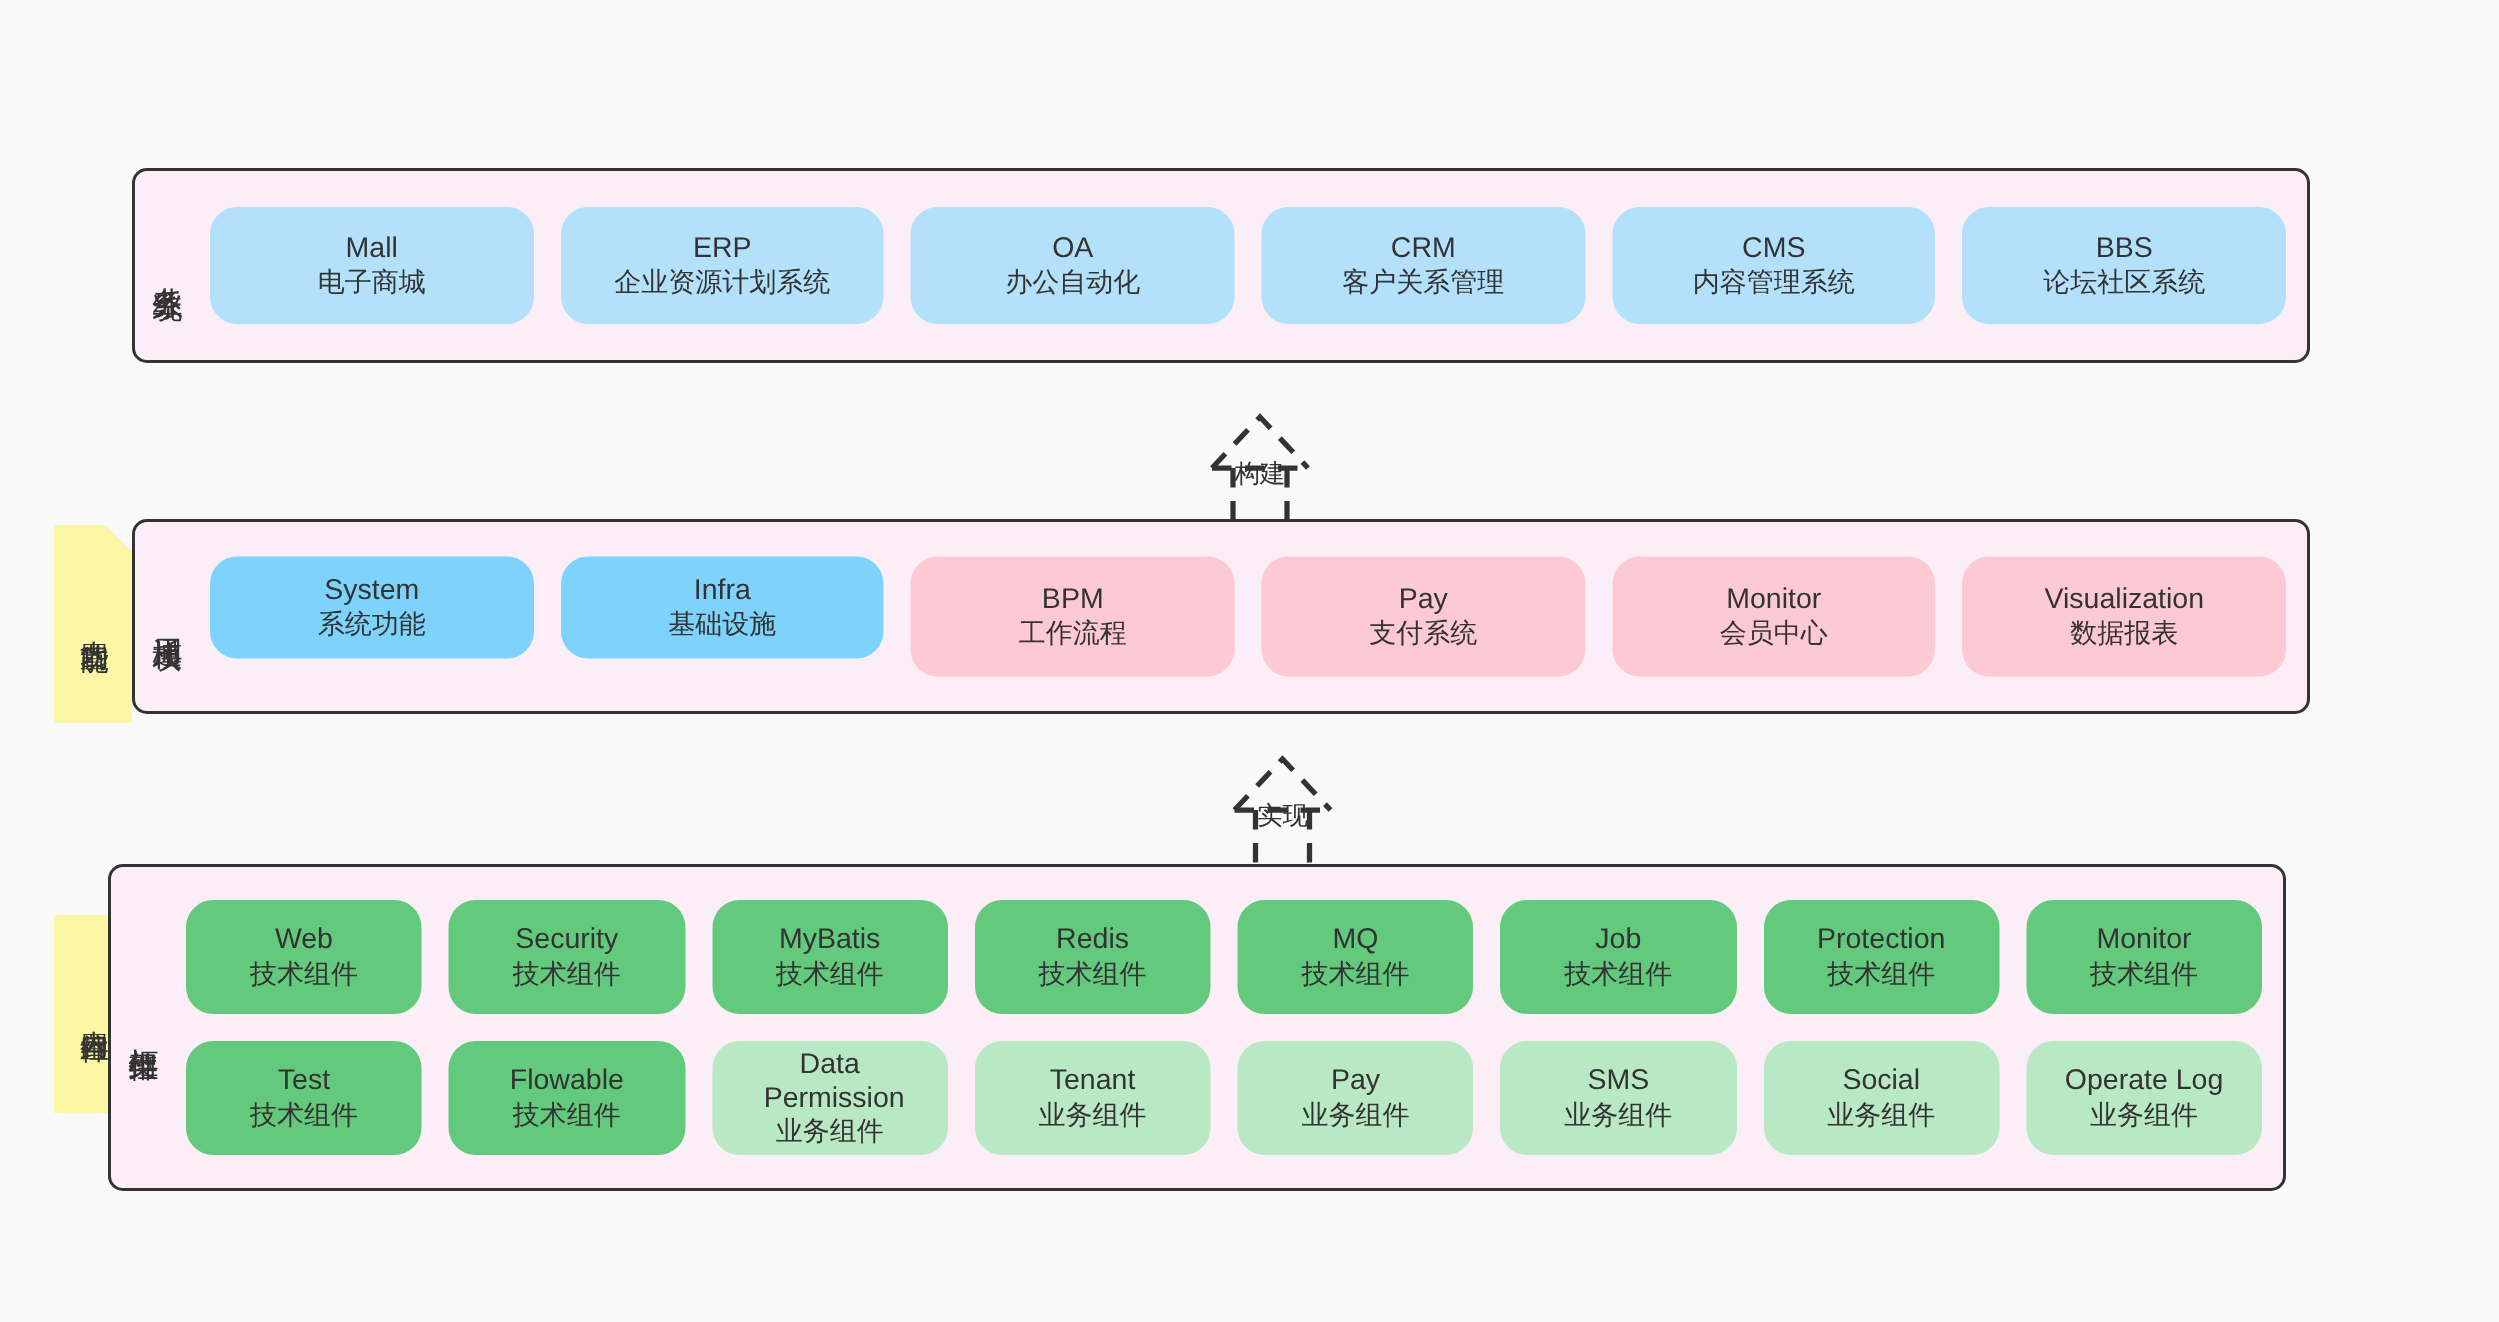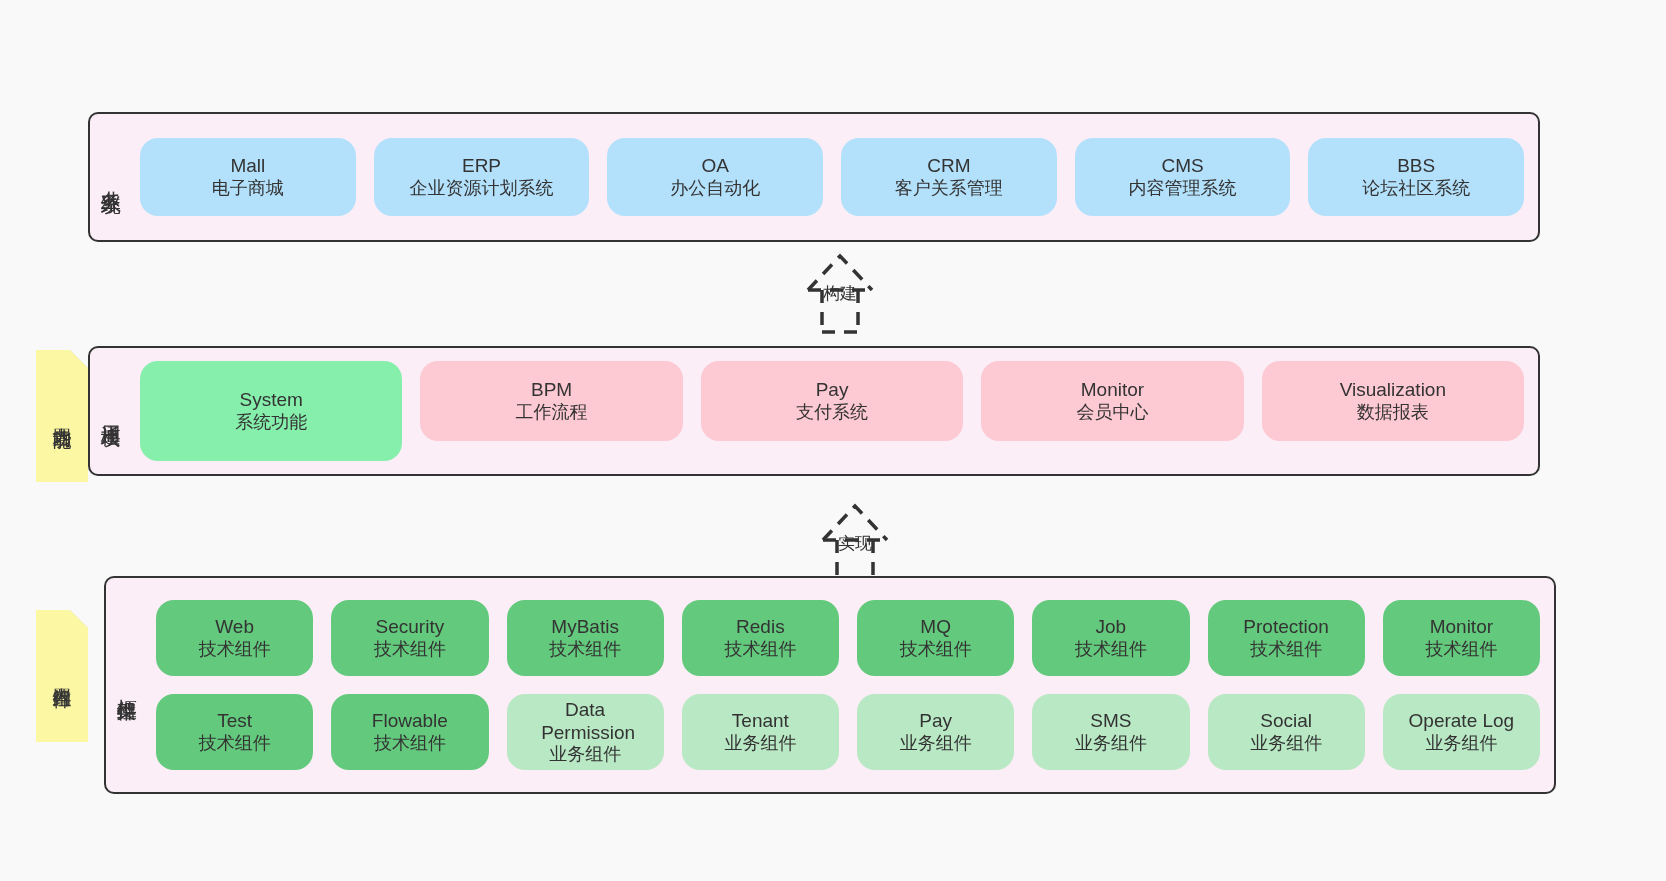--- a/index.html
+++ b/index.html
@@ -77,21 +77,21 @@
   .card .en {
     font-size: 19px;
     color: #333333;
   }
   .card .cn {
     font-size: 18px;
     color: #333333;
   }
 
   .c-blue      { background: #b3e0fb; height: 78px; }
-  .c-red       { background: #86efac; height: 100px; }
+  .c-red       { background: #7dd3fc; height: 68px; }
   .c-pink      { background: #fdc9d3; height: 80px; }
   .c-green     { background: #63c97c; height: 76px; }
   .c-lightgreen{ background: #b9e8c4; height: 76px; }
 
   
   .note {
     position: absolute;
     background: #fbf7a3;
     width: 52px;
     display: flex;
@@ -171,21 +171,21 @@
           <span class="cn">内容管理系统</span>
         </div>
         <div class="card c-blue">
           <span class="en">BBS</span>
           <span class="cn">论坛社区系统</span>
         </div>
       </div>
     </div>
   </div>
 
-  <div class="uml-arrow" style="left:760px; top:242px;">
+  <div class="uml-arrow" style="left:760px; top:264px;">
     <svg viewBox="0 0 160 92" width="160" height="92" aria-hidden="true">
       <path d="M 48 48 L 80 14 L 112 48" fill="none" stroke="#333333" stroke-width="3.5" stroke-dasharray="13 9" stroke-linecap="butt"></path>
       <path d="M 48 48 L 112 48" fill="none" stroke="#333333" stroke-width="3.5" stroke-dasharray="13 9"></path>
       <path d="M 62 48 L 62 90 M 98 48 L 98 90 M 62 90 L 98 90" fill="none" stroke="#333333" stroke-width="3.5" stroke-dasharray="13 9"></path>
     </svg>
     <span class="arrow-label">构建</span>
   </div>
 
   <div class="note" style="left:36px; top:350px; height:128px;">
     <span class="fold"></span>
@@ -193,20 +193,24 @@
   </div>
 
   <div class="layer" style="left:88px; top:346px; width:1452px; height:130px;">
     <div class="layer-title">通用模块</div>
     <div class="layer-body">
       <div class="row">
         <div class="card c-red">
           <span class="en">System</span>
           <span class="cn">系统功能</span>
         </div>
+        <div class="card c-red">
+          <span class="en">Infra</span>
+          <span class="cn">基础设施</span>
+        </div>
         <div class="card c-pink">
           <span class="en">BPM</span>
           <span class="cn">工作流程</span>
         </div>
         <div class="card c-pink">
           <span class="en">Pay</span>
           <span class="cn">支付系统</span>
         </div>
         <div class="card c-pink">
           <span class="en">Monitor</span>
@@ -227,21 +231,21 @@
       <path d="M 62 48 L 62 90 M 98 48 L 98 90 M 62 90 L 98 90" fill="none" stroke="#333333" stroke-width="3.5" stroke-dasharray="13 9"></path>
     </svg>
     <span class="arrow-label">实现</span>
   </div>
 
   <div class="note" style="left:36px; top:610px; height:128px;">
     <span class="fold"></span>
     <span>内置组件</span>
   </div>
 
-  <div class="layer" style="left:104px; top:576px; width:1452px; height:218px;">
+  <div class="layer" style="left:72px; top:576px; width:1452px; height:218px;">
     <div class="layer-title">框架组件</div>
     <div class="layer-body">
 
       <div class="row">
         <div class="card c-green">
           <span class="en">Web</span>
           <span class="cn">技术组件</span>
         </div>
         <div class="card c-green">
           <span class="en">Security</span>

